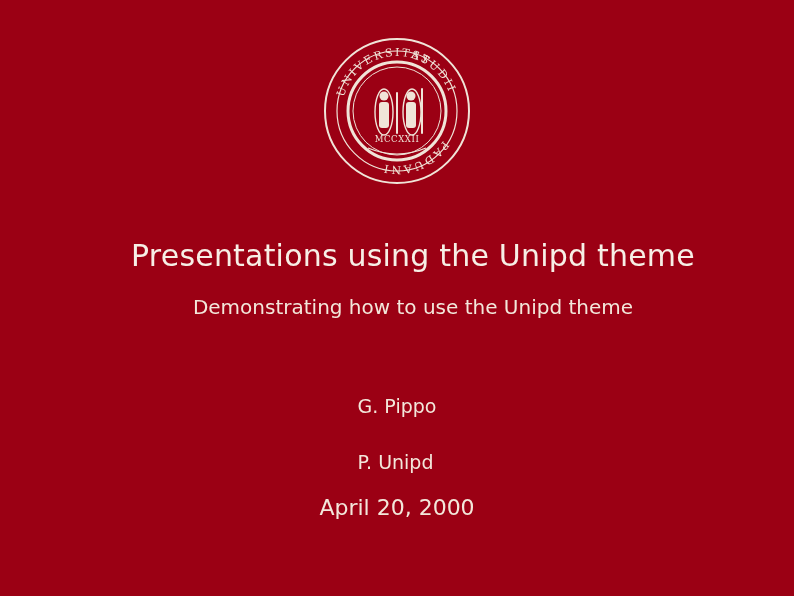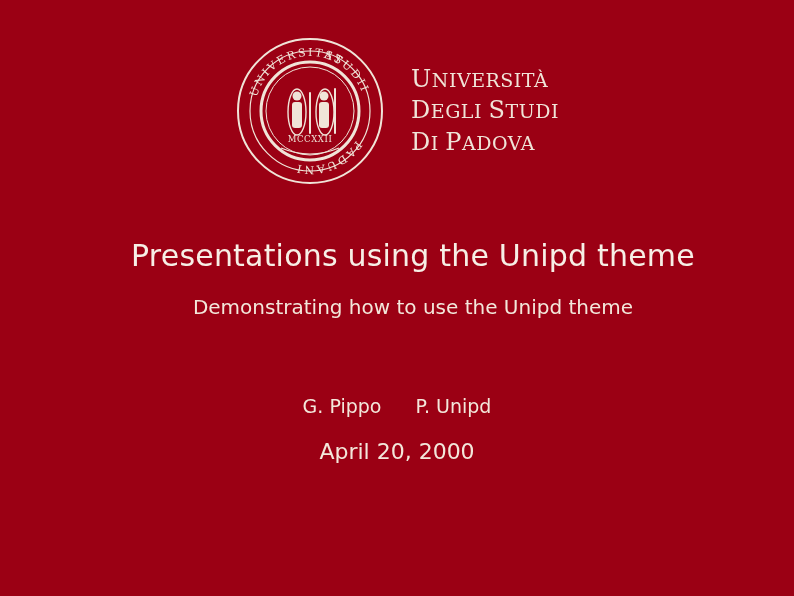--- a/index.html
+++ b/index.html
@@ -71,21 +71,21 @@
     margin-top: 22px;
     font-size: 20px;
     color: #F3E7DB;
     font-weight: normal;
   }
   .authors {
     margin-top: 76px;
     font-size: 19px;
     color: #F3E7DB;
     display: flex;
-    flex-direction: row;
+    flex-direction: column;
     justify-content: center;
     gap: 34px;
   }
   .date {
     margin-top: 22px;
     font-size: 22px;
     color: #F3E7DB;
   }
 </style>
 </head>
@@ -120,31 +120,20 @@
         <ellipse cx="90" cy="76" rx="9" ry="23" fill="none" stroke="#F0E4D8" stroke-width="1.4"></ellipse>
         <circle cx="89" cy="60" r="4.5"></circle>
         <rect x="84" y="66" width="10" height="26" rx="3"></rect>
         <rect x="99" y="52" width="2" height="46" rx="1"></rect>
         <rect x="74" y="56" width="2" height="42" rx="1"></rect>
       </g>
       <text x="75" y="106" text-anchor="middle" font-family="DejaVu Serif, serif" font-size="8.5" fill="#F0E4D8" letter-spacing="0.6">MCCXXII</text>
       <path d="M 46,112 Q 75,124 104,112" fill="none" stroke="#F0E4D8" stroke-width="1.2"></path>
     </svg>
 
-    <div class="uni-words">
-      <div class="uni-line">
-        <span class="cap">U</span><span class="sc">NIVERSITÀ</span>
-      </div>
-      <div class="uni-line">
-        <span class="cap">D</span><span class="sc">EGLI </span><span class="cap">S</span><span class="sc">TUDI</span>
-      </div>
-      <div class="uni-line">
-        <span class="cap">D</span><span class="sc">I </span><span class="cap">P</span><span class="sc">ADOVA</span>
-      </div>
-    </div>
   </div>
 
   <div class="title-block">
     <h1 class="title">Presentations using the Unipd theme</h1>
     <div class="subtitle">Demonstrating how to use the Unipd theme</div>
   </div>
 
   <div class="authors">
     <span>G. Pippo</span>
     <span>P. Unipd</span>

